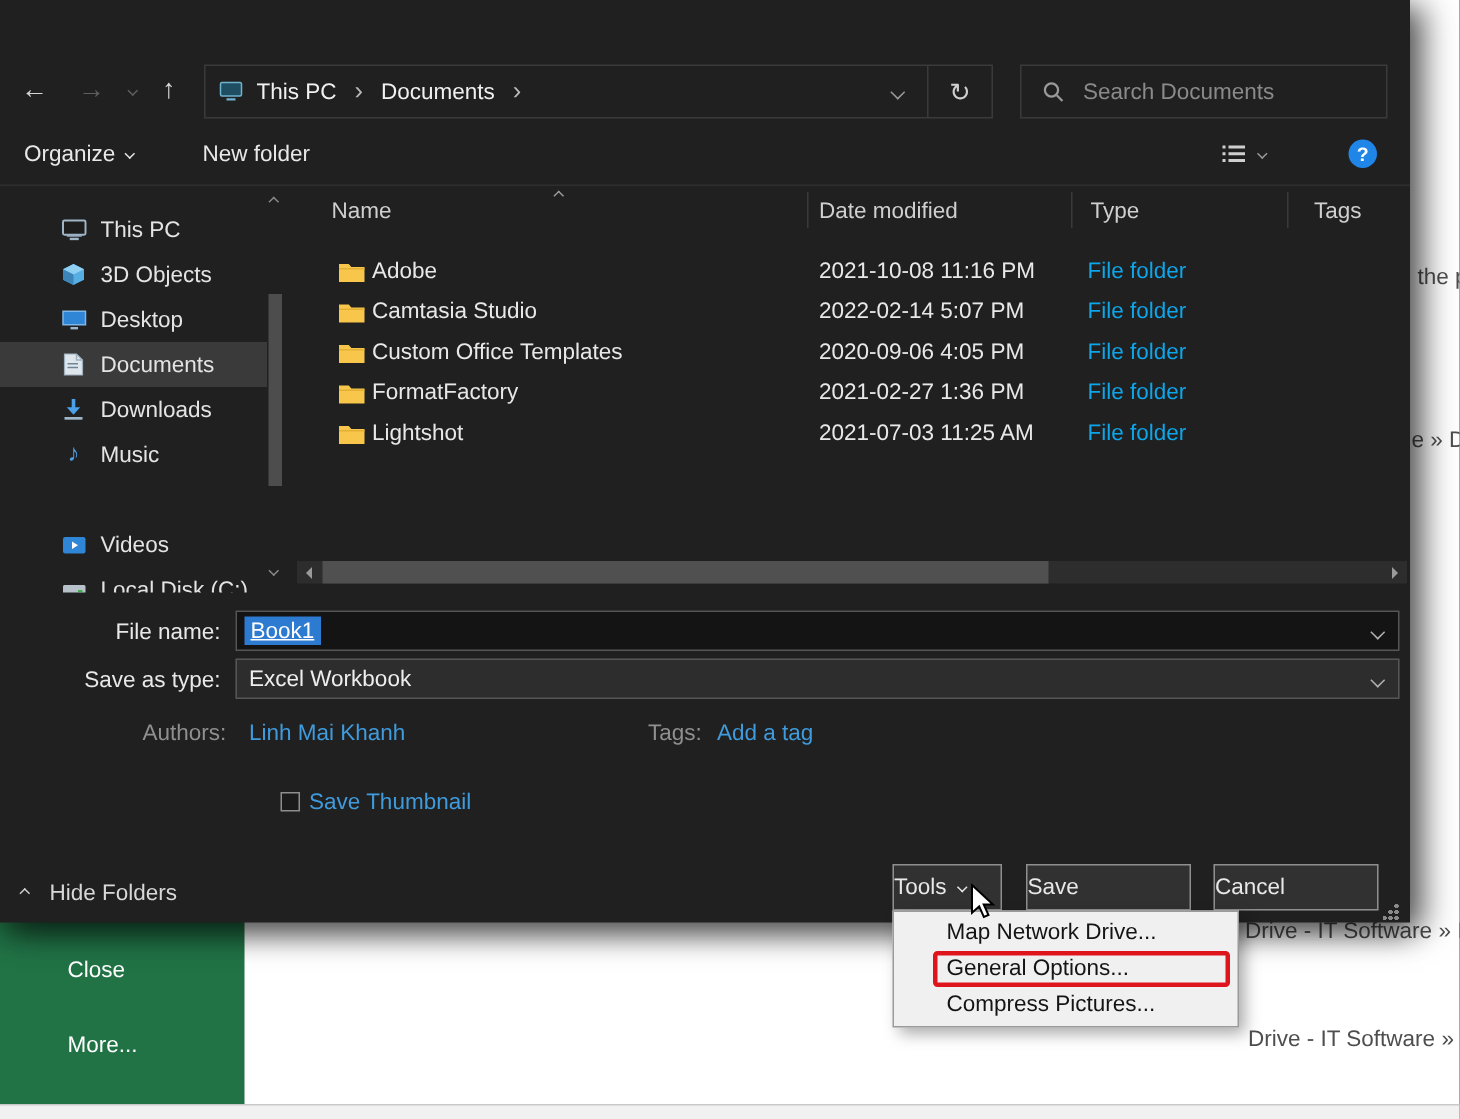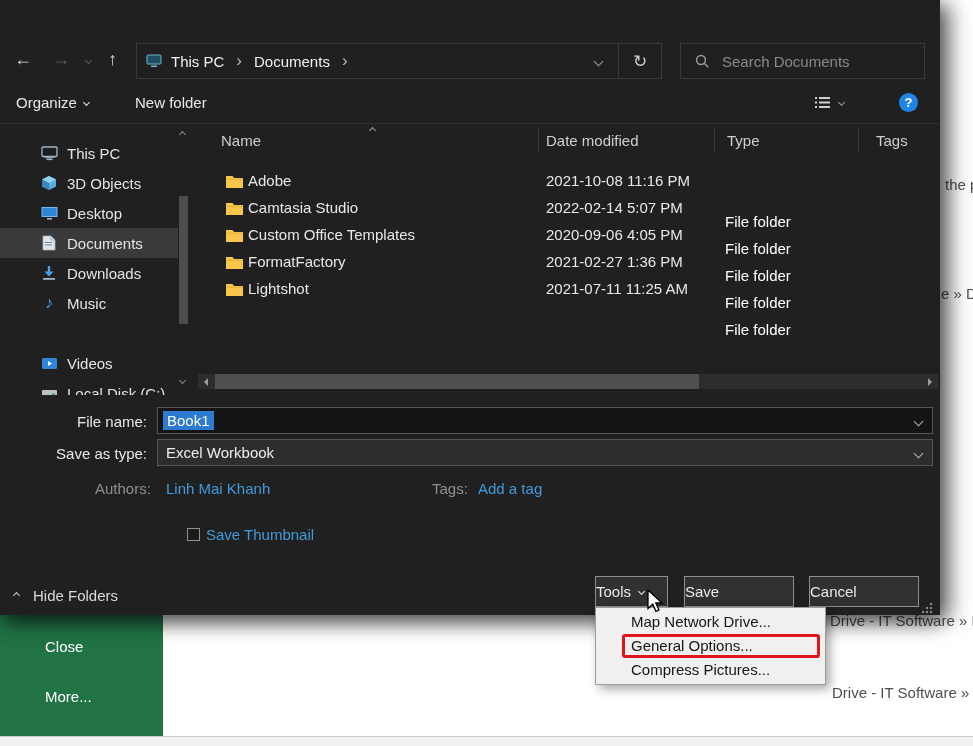--- a/index.html
+++ b/index.html
@@ -67,34 +67,34 @@
   .sort-caret { position:absolute; left:180px; top:4px; color:#9a9a9a; }
   .hdate { position:absolute; left:356px; top:8px; }
   .htype { position:absolute; left:537px; top:8px; }
   .hsize { position:absolute; left:686px; top:8px; }
   .hsep  { position:absolute; top:4px; width:1px; height:24px; background:#3a3a3a; }
 
   .frow { position:absolute; left:0; width:100%; height:27px; }
   .ficon { position:absolute; left:35px; top:6px; display:flex; }
   .fname { position:absolute; left:58px; top:4px; color:#e8e8e8; }
   .fdate { position:absolute; left:356px; top:4px; color:#e8e8e8; }
-  .ftype { position:absolute; left:535px; top:4px; color:#ffffff;margin-top:41px; }
+  .ftype { position:absolute; left:535px; top:4px; color:#0ea5e9; }
 
   .hscroll { position:absolute; left:8px; top:250px; width:740px; height:15px; background:#2d2d2d; display:flex; align-items:center; }
   .harrow { width:14px; display:flex; justify-content:center; }
   .tri-l { width:0; height:0; border:4px solid transparent; border-right-color:#9a9a9a; margin-right:2px; }
   .tri-r { width:0; height:0; border:4px solid transparent; border-left-color:#9a9a9a; margin-left:2px; }
   .htrack { flex:1; position:relative; height:100%; }
   .hthumb { position:absolute; left:3px; top:0; width:484px; height:15px; background:#505050; }
 
   .form-label { position:absolute; left:0; width:147px; text-align:right; color:#e8e8e8; }
   .lbl-filename { top:413px; }
   .lbl-type { top:445px; }
   .filename-box { position:absolute; left:157px; top:407px; width:776px; height:27px; background:#141414; border:1px solid #565656; display:flex; align-items:center; padding-left:5px; }
-  .sel-text { background:#2d7ad1; color:#ffffff; padding:1px 4px; }
+  .sel-text { background:#2d7ad1; color:#ffffff; padding:1px 4px;text-decoration:underline; }
   .combo-chev { position:absolute; right:10px; top:10px; color:#b0b0b0; }
   .type-box { position:absolute; left:157px; top:439px; width:776px; height:27px; background:#2d2d2d; border:1px solid #565656; display:flex; align-items:center; padding-left:8px; color:#eeeeee; }
 
   .authors-lbl { position:absolute; left:95px; top:480px; color:#8f8f8f; }
   .authors-val { position:absolute; left:166px; top:480px; color:#3f9bdc; }
   .tags-lbl { position:absolute; left:432px; top:480px; color:#8f8f8f; }
   .tags-val { position:absolute; left:478px; top:480px; color:#3f9bdc; }
   .thumb-check { position:absolute; left:187px; top:528px; width:13px; height:13px; border:1px solid #8f8f8f; background:#1b1b1b; }
   .thumb-lbl { position:absolute; left:206px; top:526px; color:#3f9bdc; }
 
@@ -334,21 +334,21 @@
           <span class="ftype">File folder</span>
         </div>
         <div class="frow" style="top:152px">
           <span class="ficon">
               <svg width="19" height="15" viewBox="0 0 19 15">
                 <path d="M1 2 L7.5 2 L9.2 4 L18 4 L18 14 L1 14 Z" fill="#f7c64b"></path>
                 <path d="M1 5.2 L18 5.2" stroke="#e3af35"></path>
               </svg>
             </span>
           <span class="fname">Lightshot</span>
-          <span class="fdate">2021-07-11 11:25 AM</span>
+          <span class="fdate">2021-07-03 11:25 AM</span>
           <span class="ftype">File folder</span>
         </div>
 
         <div class="hscroll">
           <span class="harrow">
               <span class="tri-l"></span>
             </span>
           <span class="htrack">
               <span class="hthumb"></span>
             </span>

